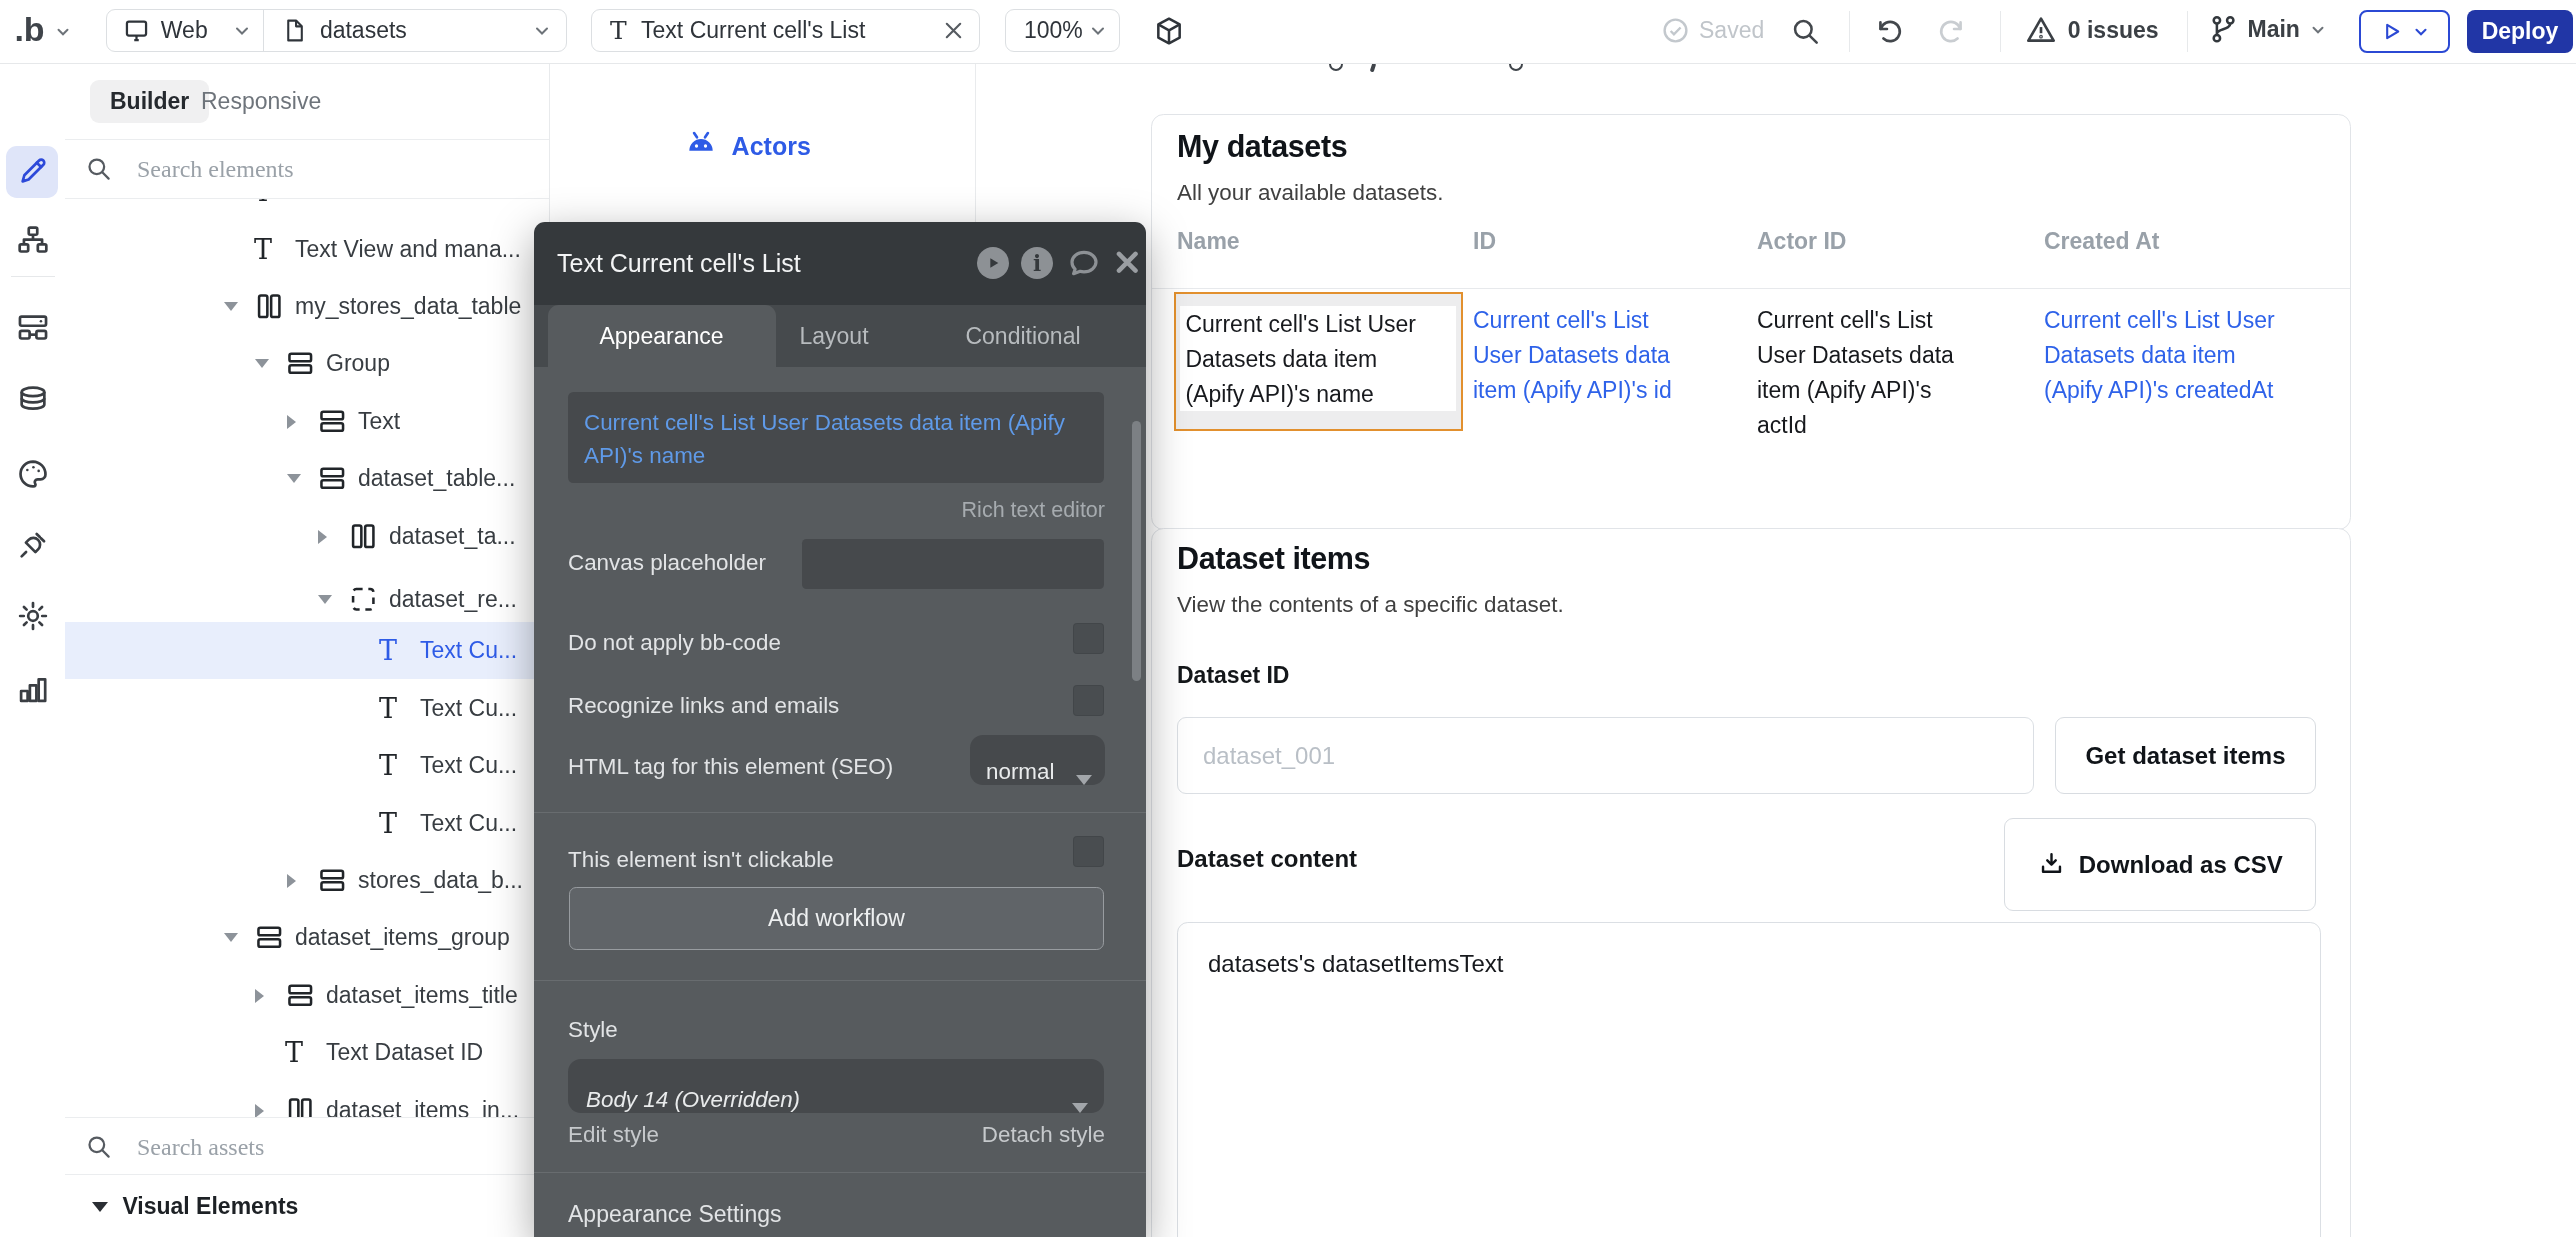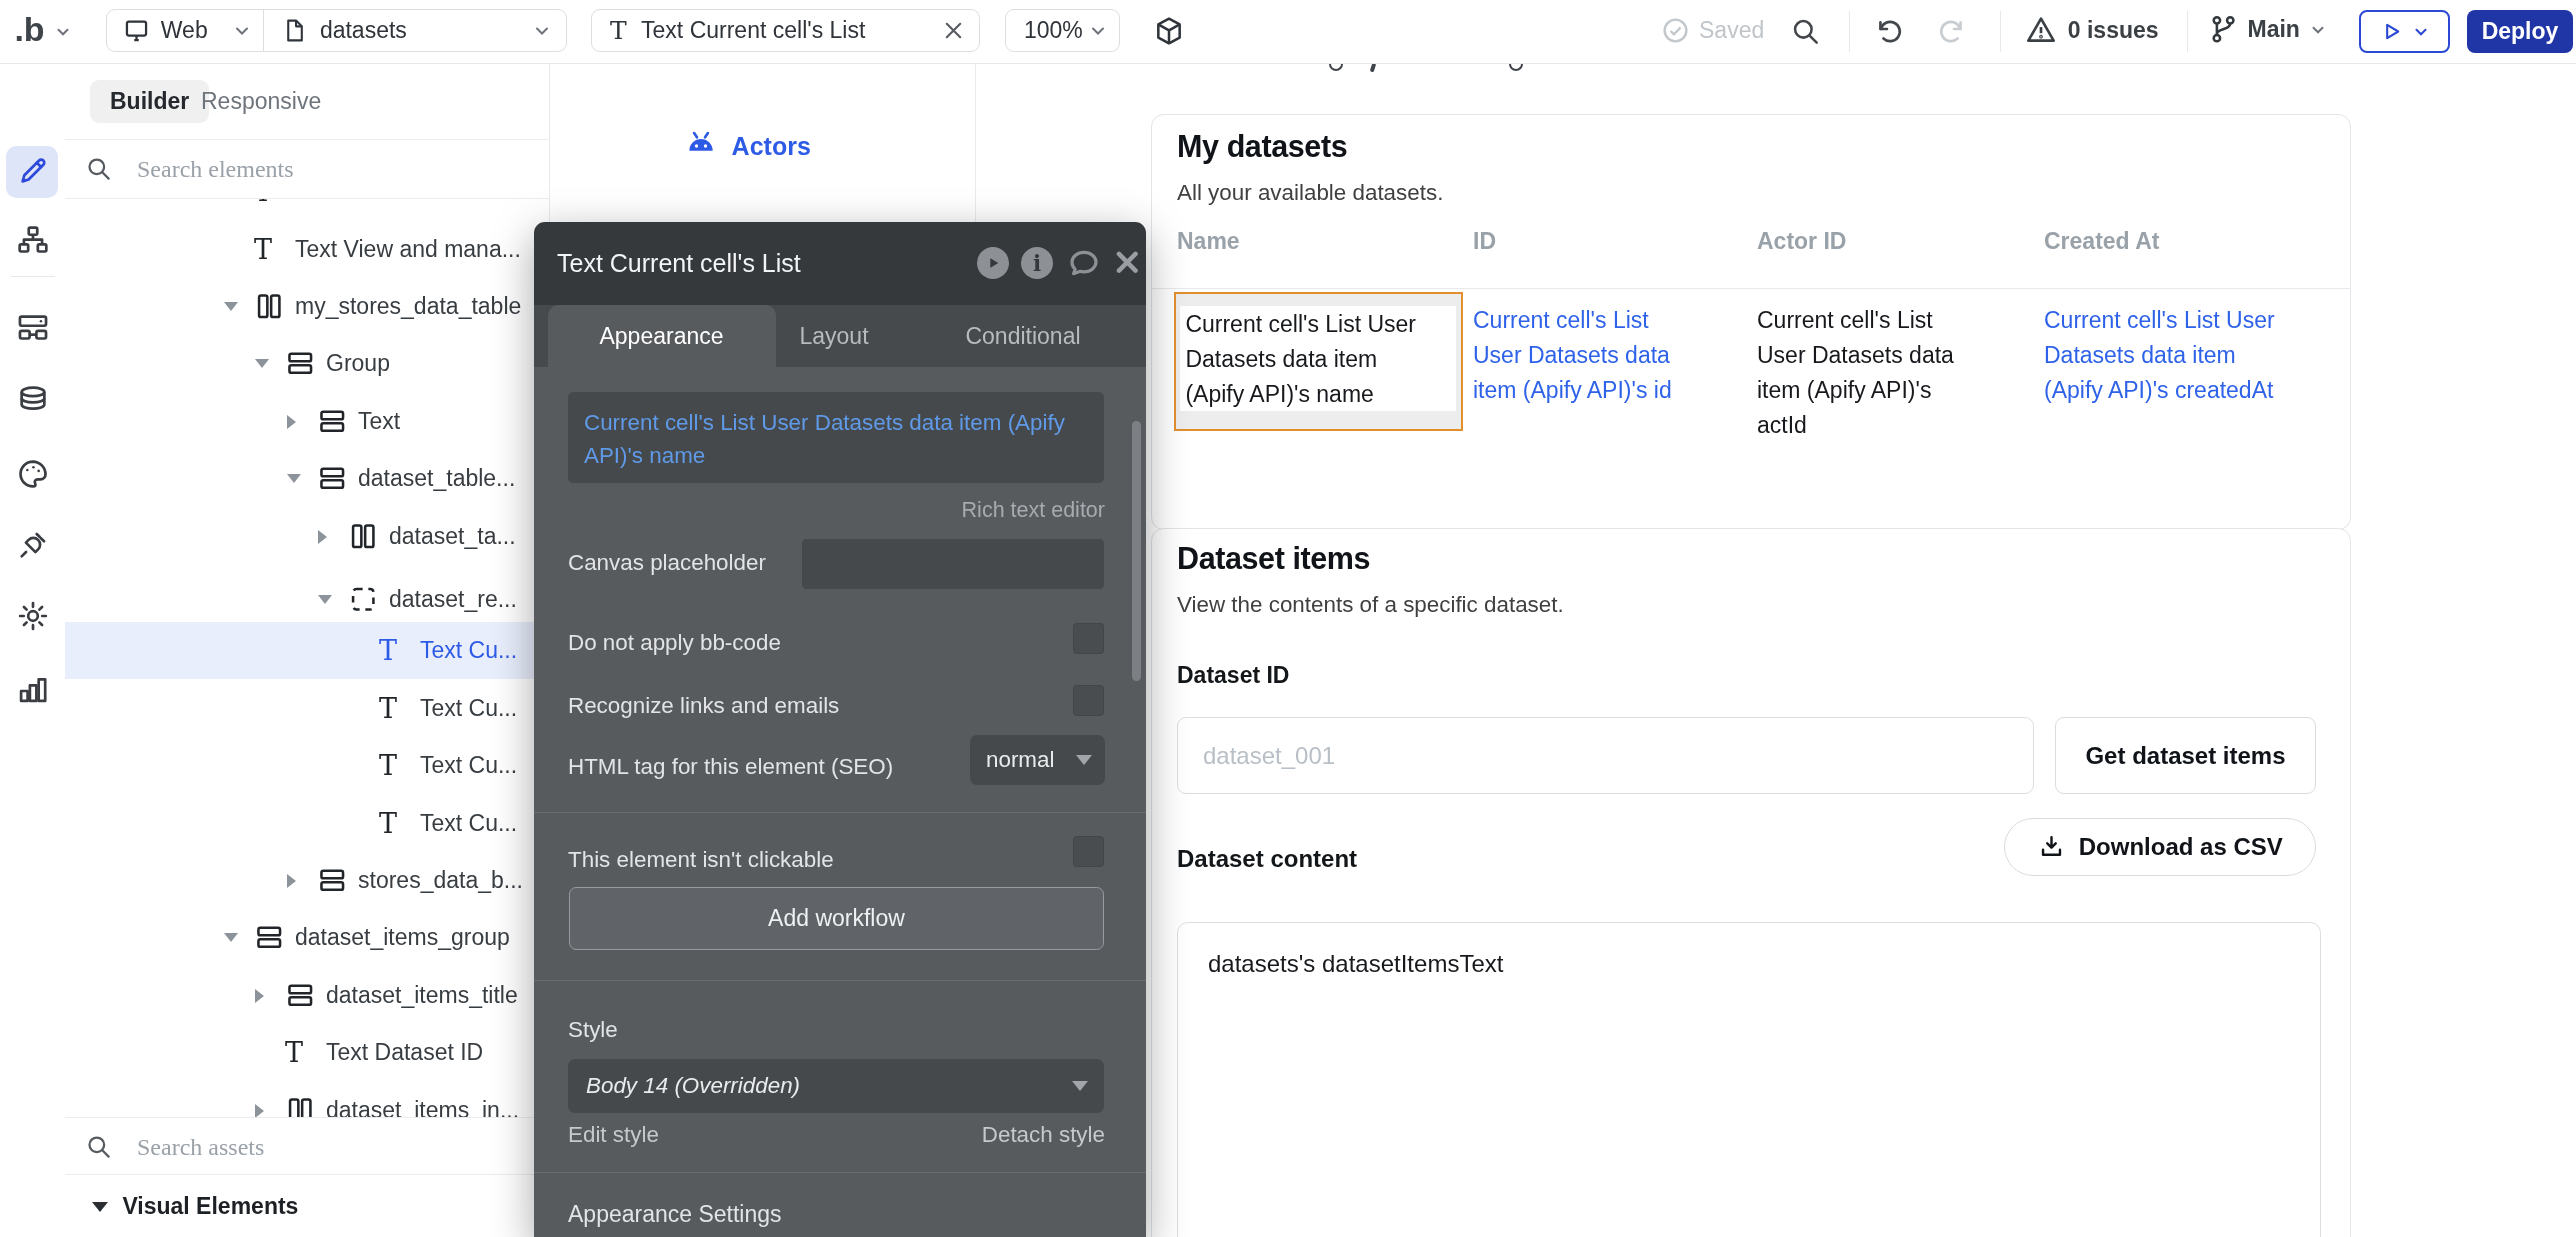--- a/index.html
+++ b/index.html
@@ -99,21 +99,21 @@
   .pp-tab-active{position:absolute;left:13.5px;top:0;width:228px;height:63px;background:#575b5e;border-radius:10.8px 10.8px 0 0;
                  display:flex;align-items:center;justify-content:center;font-size:23px;color:#fff;}
   .pp-tab{position:absolute;top:0;height:63px;display:flex;align-items:center;justify-content:center;font-size:23px;color:#b7bbbe;}
   .pp-body{position:absolute;left:0;top:145px;width:100%;bottom:0;background:#575b5e;}
   .richbox{position:absolute;left:34px;width:536px;top:25px;height:91px;background:#46494c;border-radius:5.4px;box-sizing:border-box;
            padding:13.5px 16px;font-size:22.4px;line-height:33px;color:#5f9ae8;white-space:pre-line;}
   .pp-note{position:absolute;right:41px;top:131px;font-size:21.5px;color:#a6abaf;}
   .pp-lab{position:absolute;left:34px;font-size:22.4px;color:#e2e4e6;}
   .pp-inputbox{position:absolute;left:268px;top:172px;width:302px;height:50px;background:#46494c;border-radius:4.5px;}
   .pp-check{position:absolute;left:539px;width:31px;height:30.5px;background:#494d50;border:0.9px solid #424649;border-radius:3.6px;box-sizing:border-box;}
-  .pp-select{position:absolute;background:#46494c;border-radius:7px;display:flex;align-items:center;box-sizing:border-box;}
+  .pp-select{position:absolute;background:#46494c;border-radius:13px;display:flex;align-items:flex-end;box-sizing:border-box;}
   .pp-select .val{font-size:22.4px;color:#e9ebec;}
   .dtri{width:0;height:0;border-left:8px solid transparent;border-right:8px solid transparent;border-top:10px solid #a2a6aa;}
   .pp-hr{position:absolute;left:0;right:0;height:0.9px;background:#686c6f;}
   .addwf{position:absolute;left:35px;top:520px;width:535px;height:63px;background:#606468;border:0.9px solid #989ca0;
          border-radius:7.2px;display:flex;align-items:center;justify-content:center;font-size:23px;color:#eef0f1;box-sizing:border-box;}
   .stylelinks{font-size:22.4px;color:#c6c9cc;position:absolute;}
   .pp-thumb{position:absolute;right:5.4px;top:54px;width:9px;height:260px;border-radius:4.5px;background:#83878b;opacity:.85;}
 </style>
 </head>
 <body>
@@ -169,21 +169,21 @@
 
     <div class="card" style="left:601px;top:465px;width:1200px;height:807px;">
       <div class="h1" style="left:25px;top:11.7px;">Dataset items</div>
       <div class="sub" style="left:25px;top:63px;">View the contents of a specific dataset.</div>
       <div class="fieldlab" style="left:25px;top:133px;">Dataset ID</div>
       <input class="big-input" style="left: 25px; top: 188px; width: 857px; height: 77px;" placeholder="dataset_001">
       <div class="wbtn" style="left:903px;top:188px;width:261px;height:77px;">
         <span>Get dataset items</span>
       </div>
       <div class="fieldlab" style="left:25px;top:316px;font-size:24px;font-weight:700;">Dataset content</div>
-      <div class="wbtn" style="left:852px;top:289px;width:312px;height:58px;border-radius:32px;">
+      <div class="wbtn" style="left:852px;top:289px;width:312px;height:93px;">
         <span>
           <svg width="29" height="29" viewBox="0 0 24 24" fill="none" stroke="#101419" stroke-width="2" stroke-linecap="round" stroke-linejoin="round">
             <path d="M12 3.5v8.5M8.5 8.6l3.5 3.5 3.5-3.5"></path>
               <path d="M5 13.8v4.2h14v-4.2"></path>
           </svg>
         </span>
         <span>Download as CSV</span>
       </div>
       <div class="content-box" style="left:25px;top:393px;width:1144px;height:404px;">
         <div class="content-text">datasets's datasetItemsText</div>

